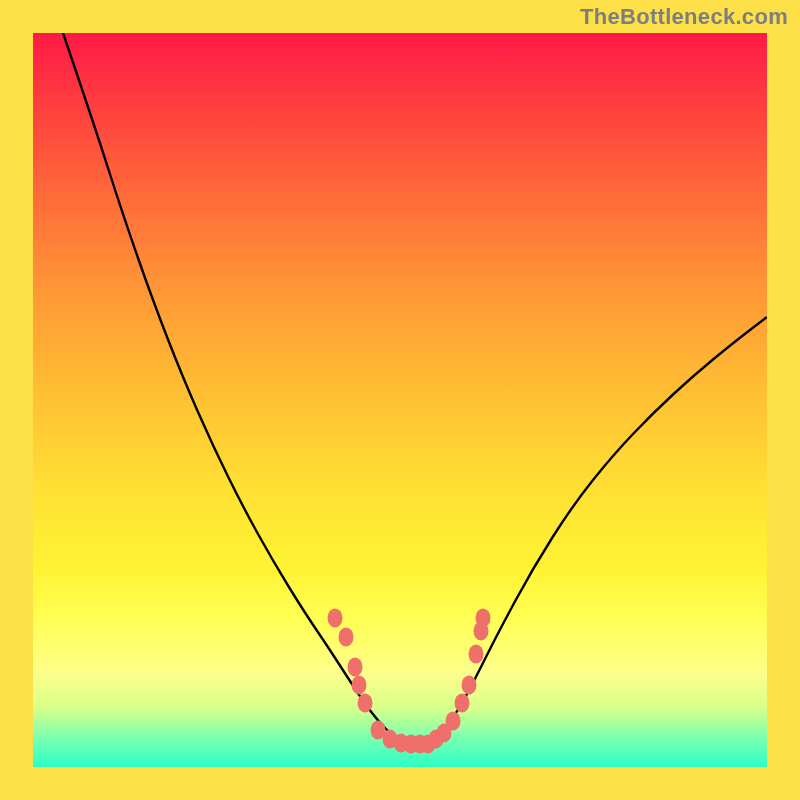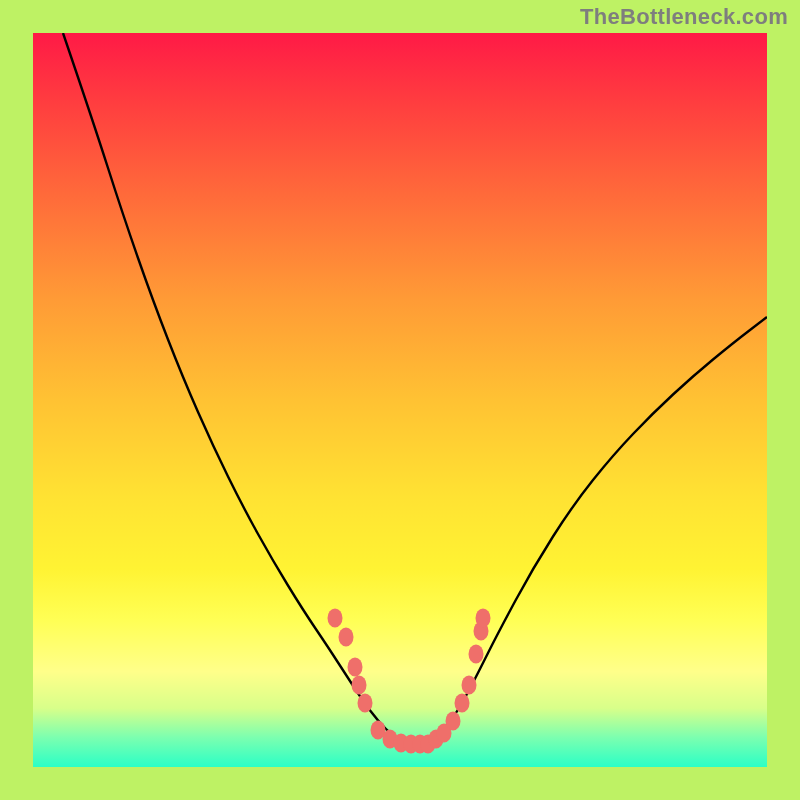--- a/index.html
+++ b/index.html
@@ -9,21 +9,21 @@
     height: 800px;
     background: #000;
     overflow: hidden;
   }
   .frame {
     position: absolute;
     left: 0;
     top: 0;
     width: 800px;
     height: 800px;
-    background: #bef264;
+    background: #fde047;
   }
   .plot {
     position: absolute;
     left: 33px;
     top: 33px;
     width: 734px;
     height: 734px;
     background: linear-gradient(to bottom,
       #ff1a46 0%,
       #ff3f3f 10%,

